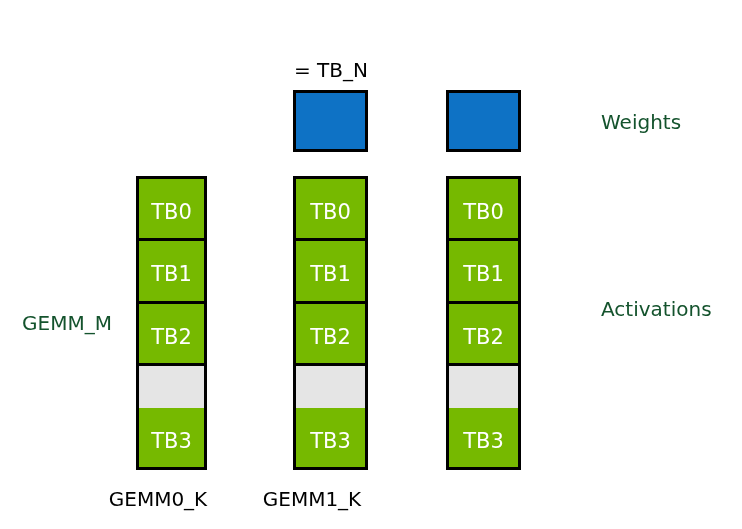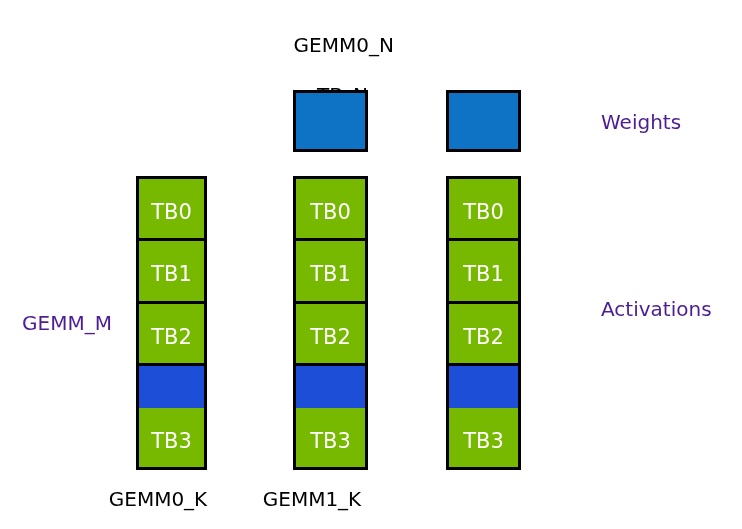--- a/index.html
+++ b/index.html
@@ -42,21 +42,21 @@
     box-sizing: border-box;
   }
 
   
   .column {
     position: absolute;
     border: 3px solid #000000;
     box-sizing: border-box;
     display: flex;
     flex-direction: column;
-    background: #1d4ed8;
+    background: #e5e5e5;
   }
   .cell {
     flex: 1 1 0;
     background: #76B900;
     box-sizing: border-box;
     border-bottom: 3px solid #000000;
     display: flex;
     align-items: center;
     justify-content: center;
     position: relative;
@@ -70,42 +70,41 @@
     font-size: 21px;
     line-height: 21px;
     position: relative;
     top: 4px;
     white-space: pre;
   }
 
   
   .side-label {
     position: absolute;
-    color: #4c1d95;
+    color: #14532d;
     font-size: 20px;
     white-space: pre;
   }
 
   
   .bottom-label {
     position: absolute;
     width: 180px;
     text-align: center;
     color: #000000;
     font-size: 20px;
     white-space: pre;
   }
 </style>
 </head>
 <body>
 
 <div id="canvas">
 
   <div class="lbl top-label" style="left:241px; top:8px;">
-    <span class="line1">GEMM0_N</span>
     <span class="line2">= TB_N</span>
   </div>
 
 
   <div class="weight-box" style="left:293px; top:90px; width:75px; height:62px;"></div>
 
   <div class="weight-box" style="left:446px; top:90px; width:75px; height:62px;"></div>
 
   <div class="side-label" style="left:601px; top:110px;">Weights</div>
 

